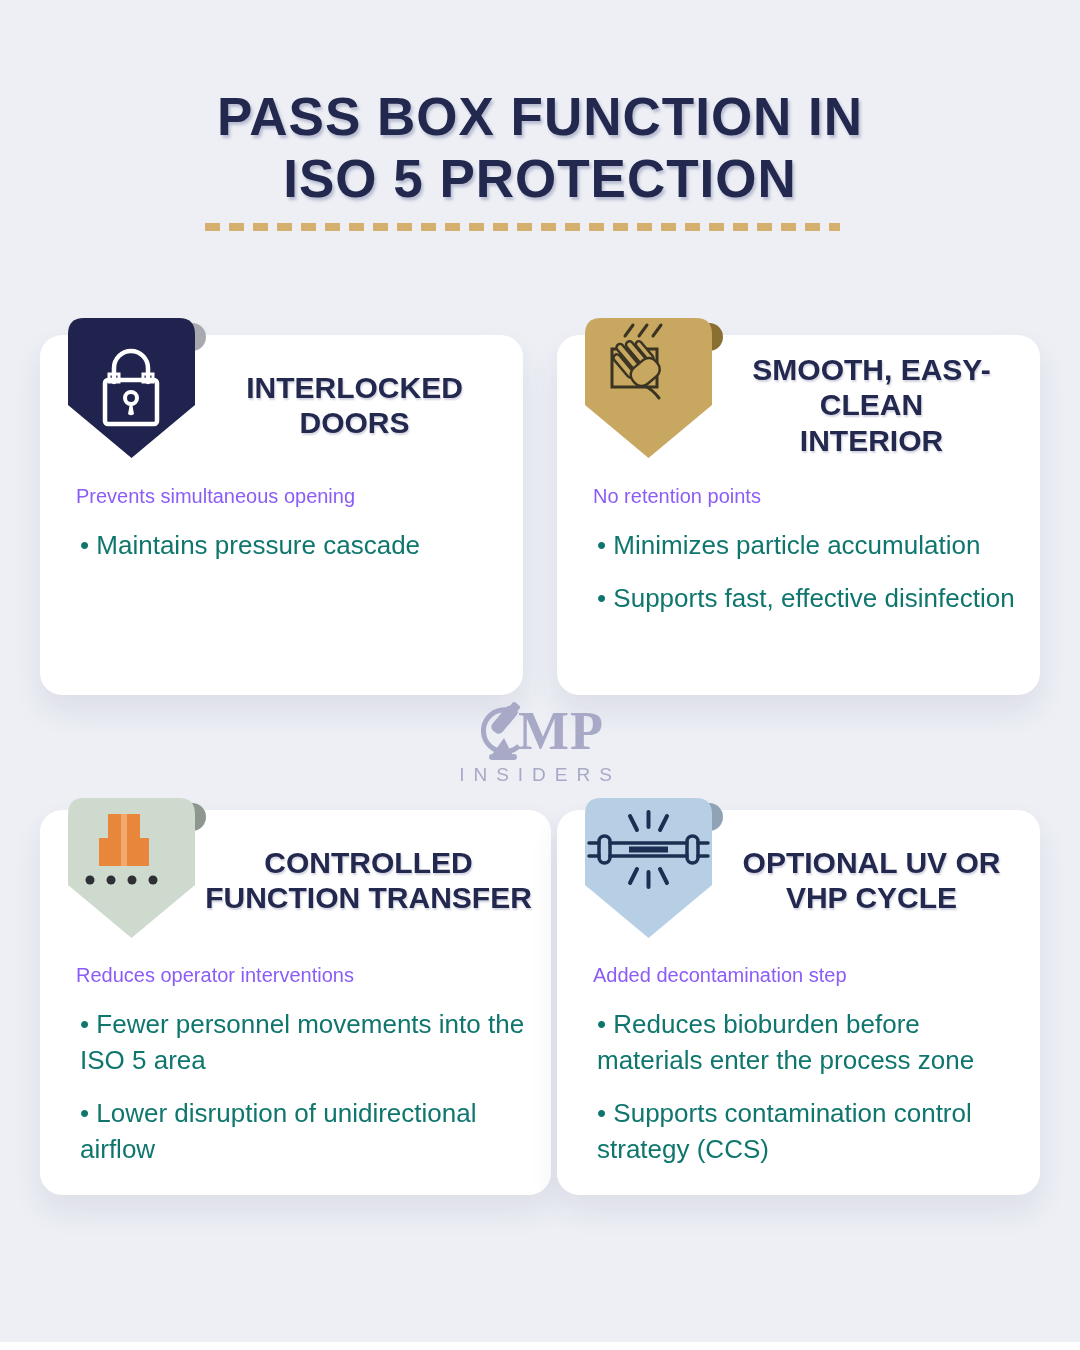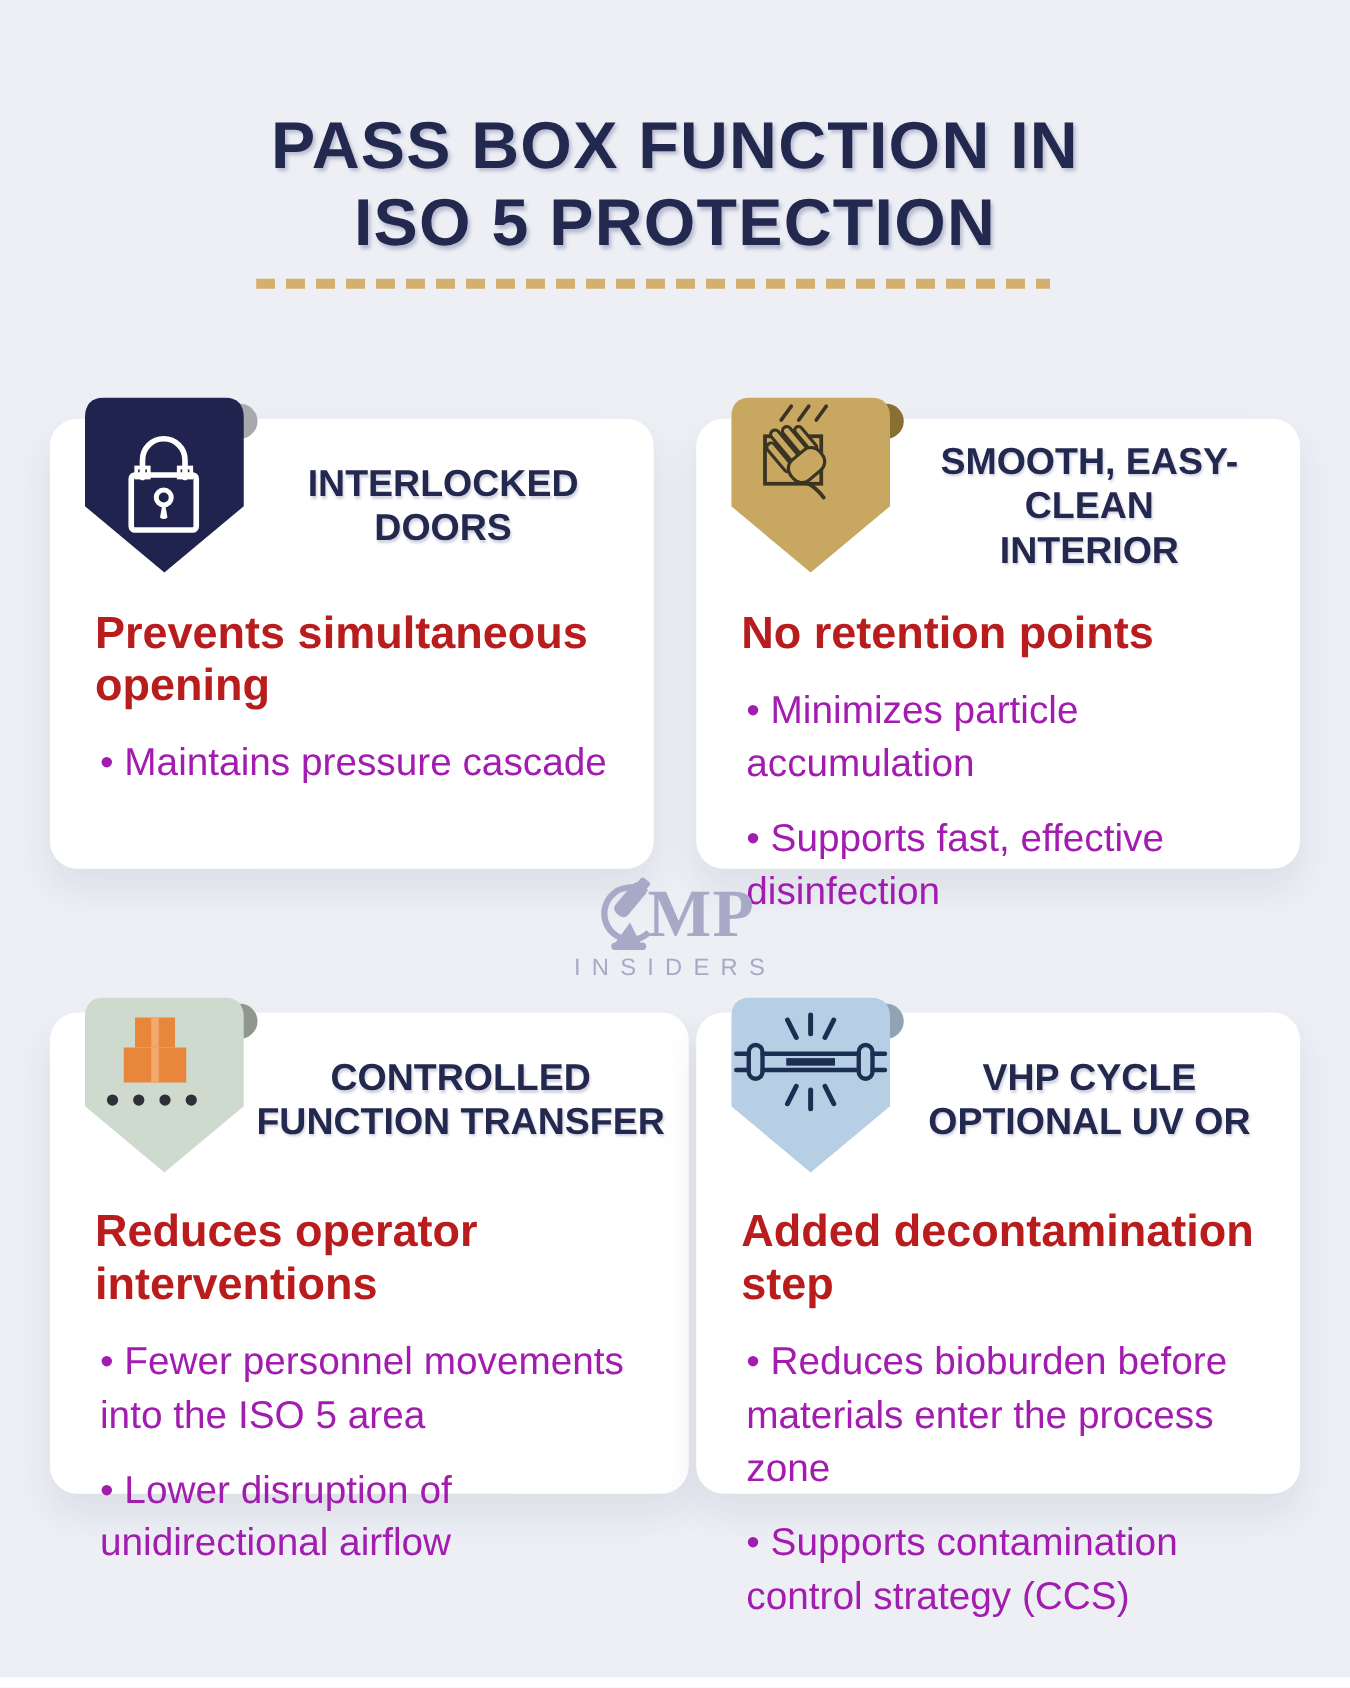--- a/index.html
+++ b/index.html
@@ -41,22 +41,22 @@
   .card-title{
     position:absolute;left:152px;right:6px;top:16px;height:108px;
     display:flex;flex-direction:column;align-items:center;justify-content:center;
     text-align:center;
     font-size:30px;font-weight:bold;line-height:1.18;
     color:#23284f;
     text-shadow:1px 2px 2px rgba(90,95,140,.28);
   }
   .card-body{position:absolute;left:36px;right:22px;top:150px;}
   .card3 .card-body,.card4 .card-body{top:154px;}
-  .card-sub{font-size:36px;font-weight:bold;color:#b91c1c;margin:0 0 20px 0;}
-  .bullet{font-size:31px;color:#a21caf;line-height:1.38;margin:0 0 17px 4px;}
+  .card-sub{font-size:20px;font-weight:normal;color:#8b5cf6;margin:0 0 20px 0;}
+  .bullet{font-size:26px;color:#0f766e;line-height:1.38;margin:0 0 17px 4px;}
   .bullet::before{content:"\2022\00a0 ";}
   
   .watermark{
     position:absolute;top:702px;left:0;right:0;
     display:flex;flex-direction:column;align-items:center;
     color:#a7a9c6;
   }
   .wm-top{display:flex;align-items:center;height:58px;}
   .wm-mp{
     font-family:"Liberation Serif","DejaVu Serif",serif;
@@ -189,22 +189,22 @@
       <g stroke="#1c2f52" stroke-width="4" stroke-linecap="round">
         <path d="M45 18 L52 32"></path>
           <path d="M63.5 14 L63.5 29"></path>
           <path d="M82 18 L75 32"></path>
         <path d="M45 85 L52 71"></path>
           <path d="M63.5 89 L63.5 74"></path>
           <path d="M82 85 L75 71"></path>
       </g>
     </svg>
     <div class="card-title">
+      <div>OPTIONAL UV OR</div>
       <div>VHP CYCLE</div>
-      <div>OPTIONAL UV OR</div>
     </div>
     <div class="card-body">
       <p class="card-sub">Added decontamination step</p>
       <p class="bullet">Reduces bioburden before materials enter the process zone</p>
       <p class="bullet">Supports contamination control strategy (CCS)</p>
     </div>
   </div>
 
 </div>
 

